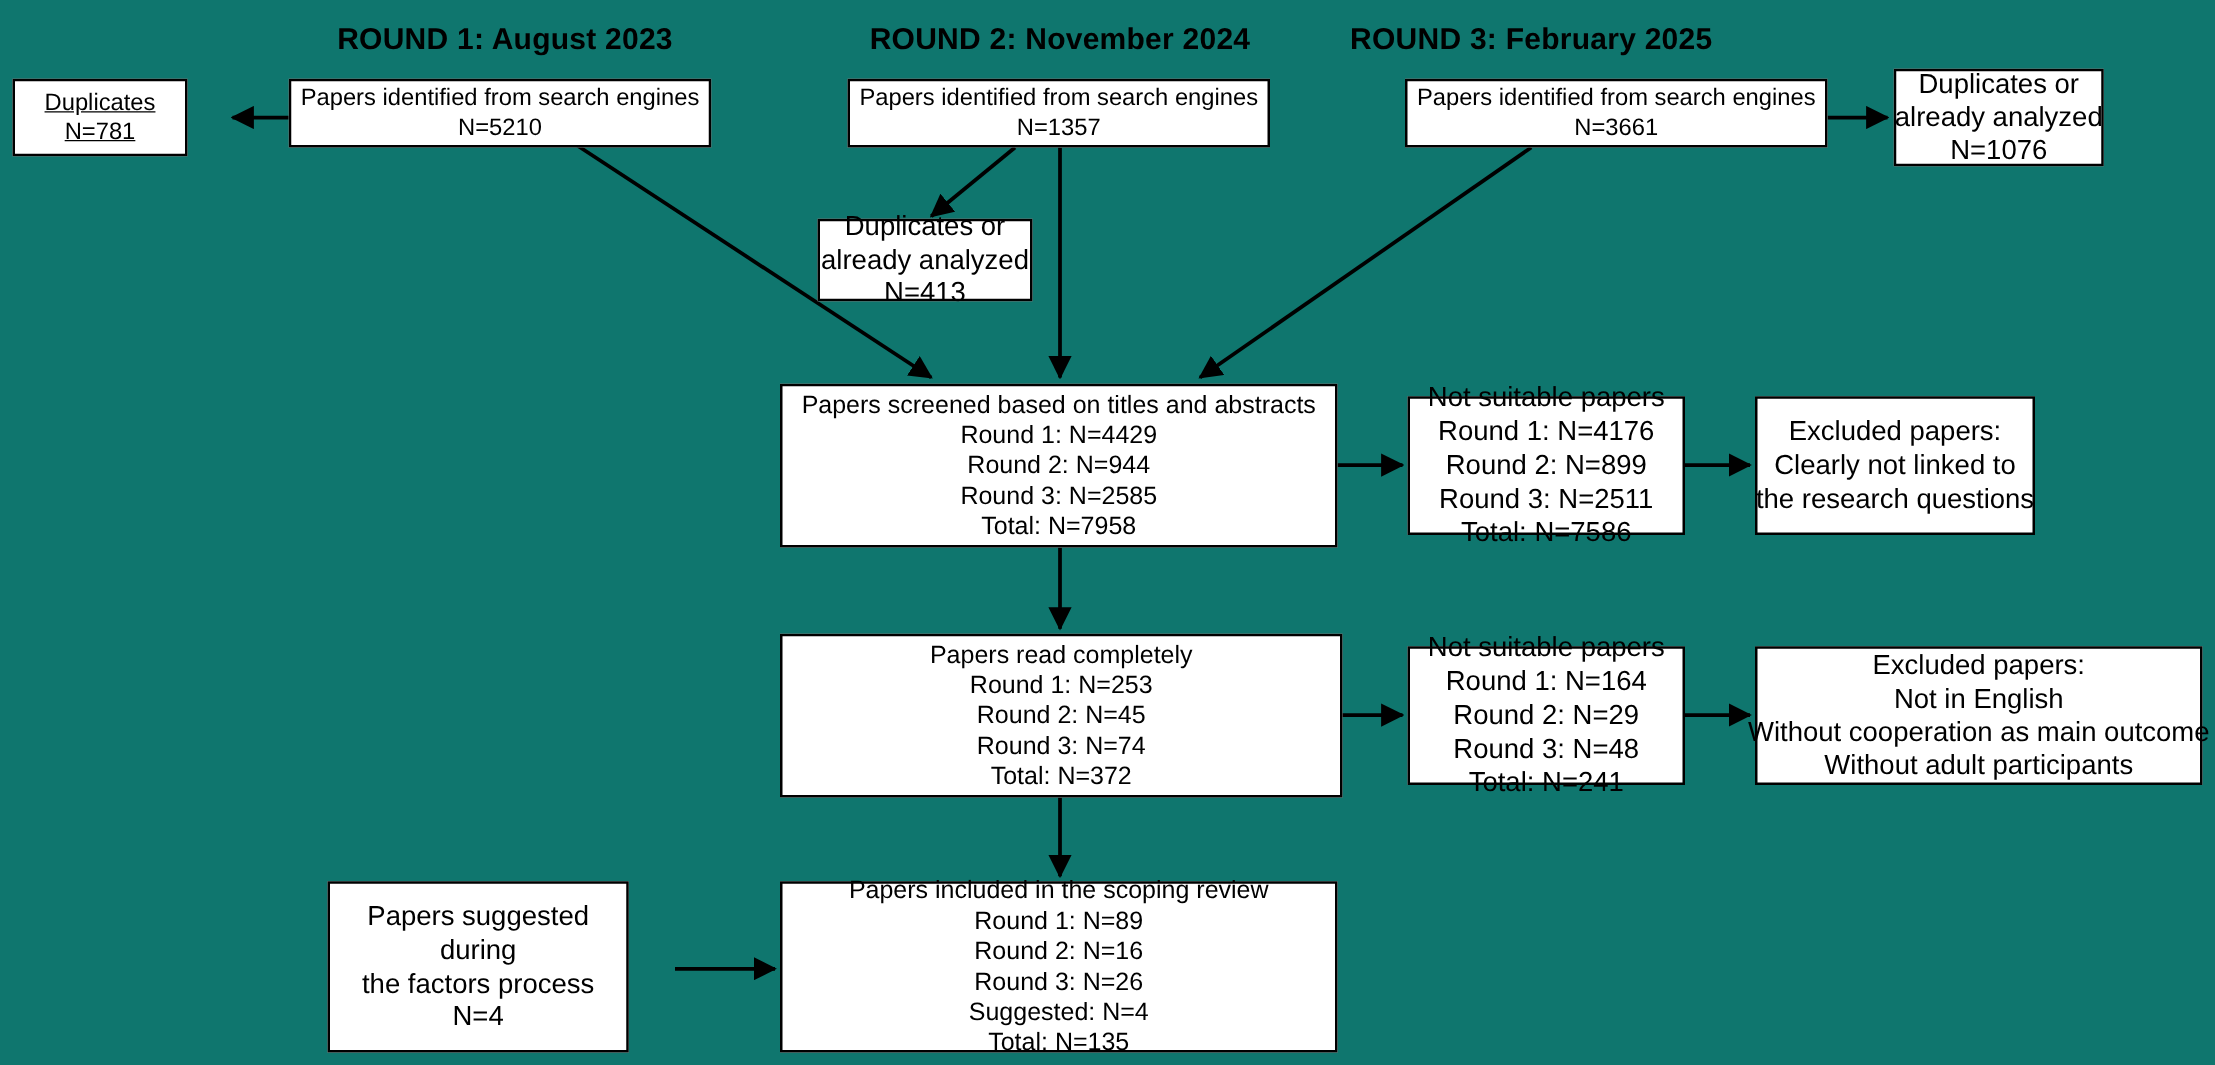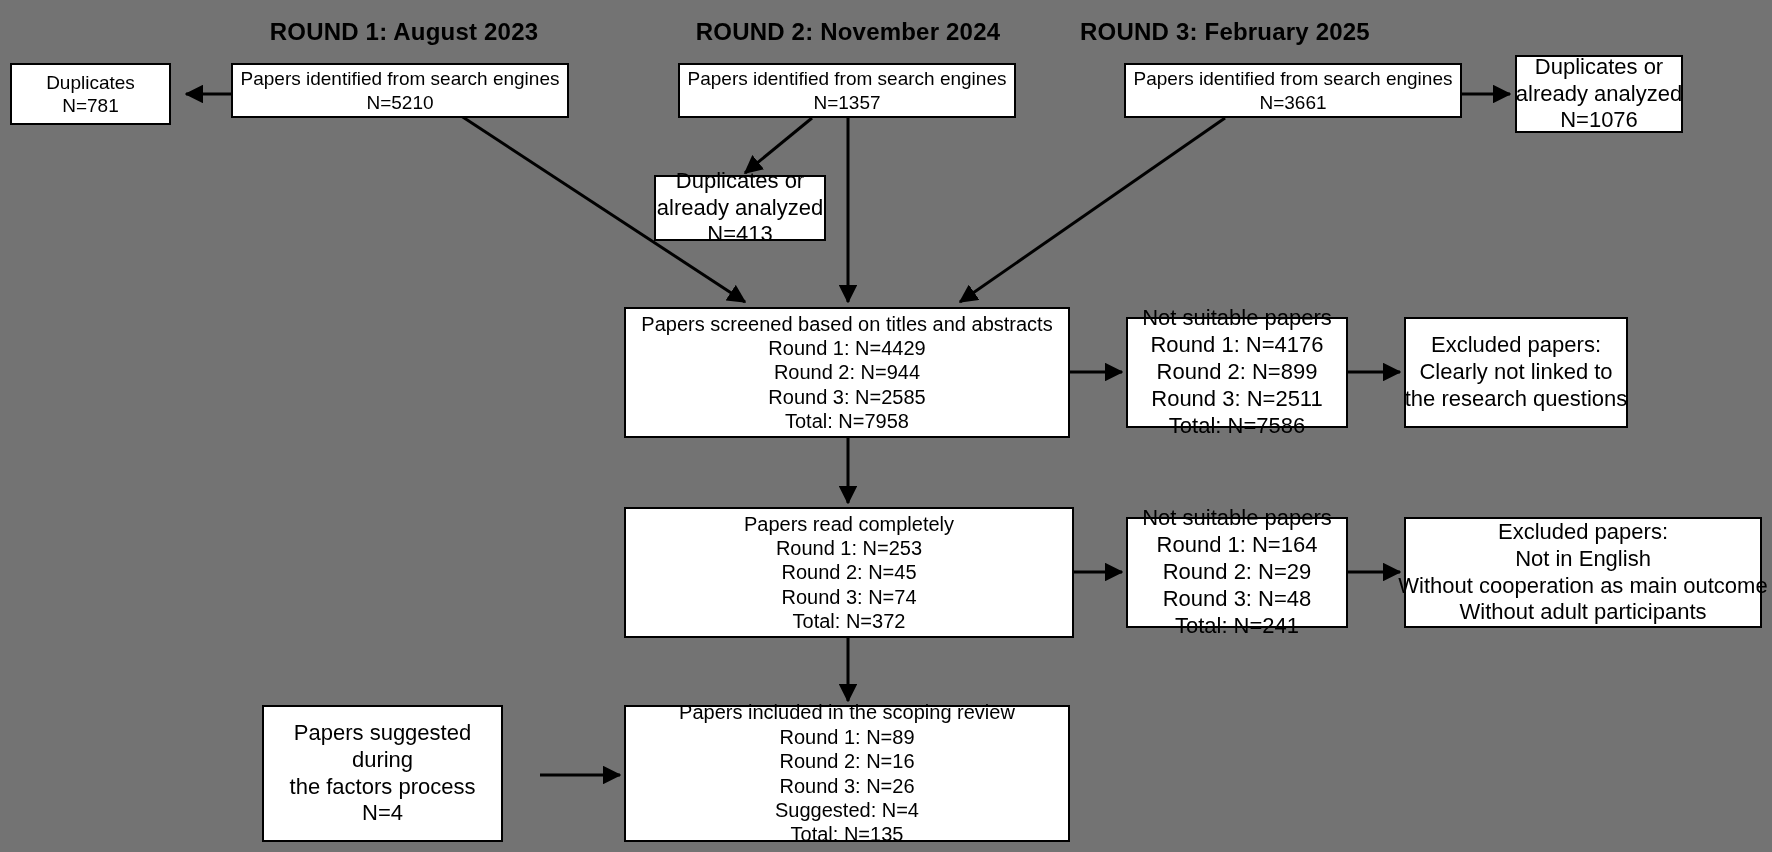--- a/index.html
+++ b/index.html
@@ -8,21 +8,21 @@
     background: #ffffff;
   }
   body {
     font-family: "Liberation Sans", sans-serif;
     color: #000000;
   }
   #canvas {
     position: relative;
     width: 1772px;
     height: 852px;
-    background: #737373;
+    background: #0f766e;
     overflow: hidden;
   }
   .round-header {
     position: absolute;
     font-weight: bold;
     font-size: 24px;
     letter-spacing: 0.2px;
     text-align: center;
     white-space: nowrap;
     line-height: 1;
@@ -95,21 +95,21 @@
 
     <line x1="848" y1="638" x2="848" y2="701" stroke="#000000" stroke-width="3" marker-end="url(#arrow)"></line>
 
     <line x1="540" y1="775" x2="620" y2="775" stroke="#000000" stroke-width="3" marker-end="url(#arrow)"></line>
   </svg>
 
   <div class="round-header" style="left:231px; top:20px; width:346px;">ROUND 1: August 2023</div>
   <div class="round-header" style="left:675px; top:20px; width:346px;">ROUND 2: November 2024</div>
   <div class="round-header" style="left:1052px; top:20px; width:346px;">ROUND 3: February 2025</div>
 
-  <div class="box" style="left:10px; top:63px; width:161px; height:62px;">
+  <div class="box" style="left:10px; top:63px; width:140px; height:62px;text-decoration:underline;">
     <span class="line">Duplicates</span>
     <span class="line">N=781</span>
   </div>
 
   <div class="box" style="left:231px; top:63px; width:338px; height:55px;">
     <span class="line">Papers identified from search engines</span>
     <span class="line">N=5210</span>
   </div>
 
   <div class="box" style="left:678px; top:63px; width:338px; height:55px;">

